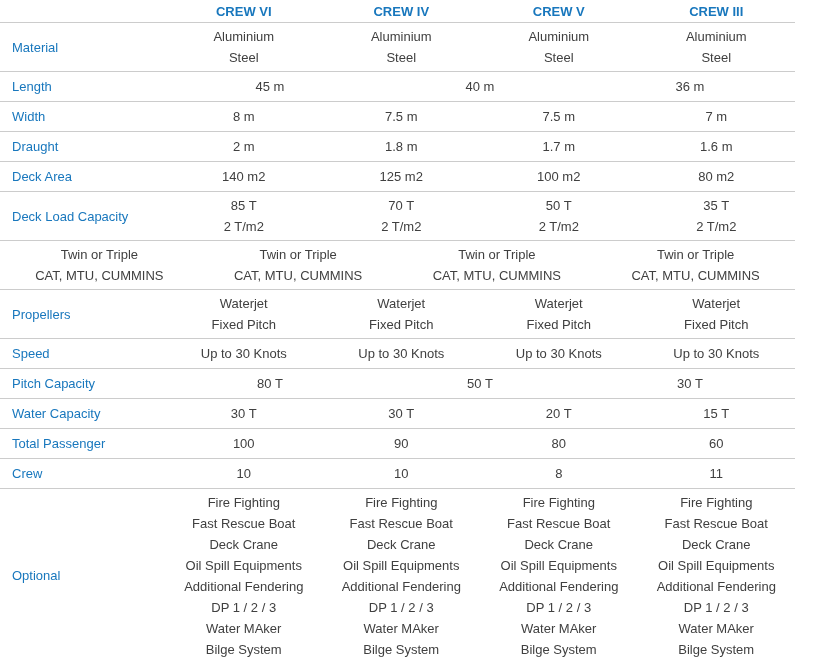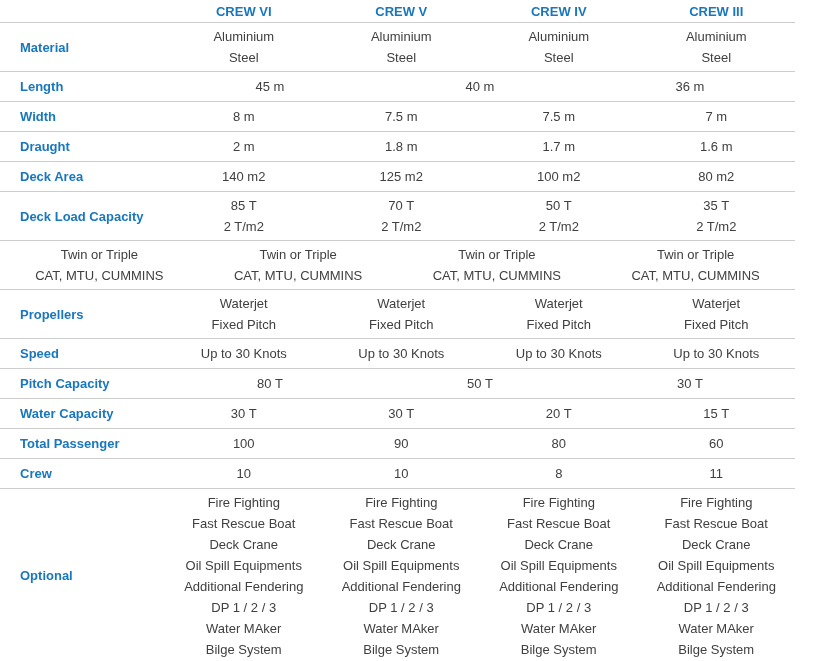--- a/index.html
+++ b/index.html
@@ -28,43 +28,43 @@
   }
   .row:last-child { border-bottom: none; }
   .hdr-row { height: 23px; }
   .lines-1 { height: 30px; }
   .lines-2 { height: 49px; }
   .lines-8 { height: 173px; }
   .cell { line-height: 21px; }
   .label-cell {
     width: 165px;
     flex: 0 0 165px;
-    padding-left: 20px;
+    padding-left: 12px;
     color: var(--accent);
-    font-weight: bold;
+    font-weight: normal;
   }
   .val-cell {
     flex: 1 1 0;
     text-align: center;
   }
   .hdr {
     color: var(--accent);
     font-weight: bold;
   }
   .line { line-height: 21px; }
 </style>
 </head>
 <body>
 
 <div class="page">
   <div class="row hdr-row">
     <div class="cell label-cell"></div>
     <div class="cell val-cell hdr">CREW VI</div>
+    <div class="cell val-cell hdr">CREW IV</div>
     <div class="cell val-cell hdr">CREW V</div>
-    <div class="cell val-cell hdr">CREW IV</div>
     <div class="cell val-cell hdr">CREW III</div>
   </div>
   <div>
       <div class="row lines-2">
         <div class="cell label-cell">Material</div>
         <div class="cell val-cell">
           <div class="line">Aluminium</div>
           <div class="line">Steel</div>
         </div>
         <div class="cell val-cell">

